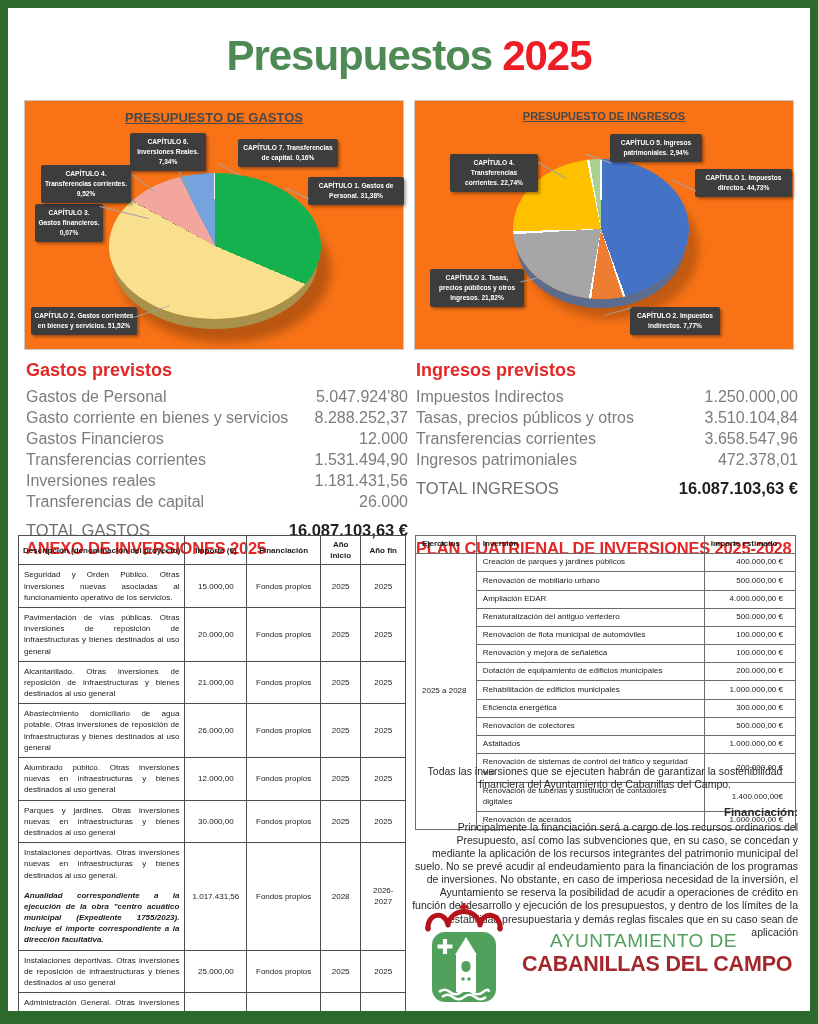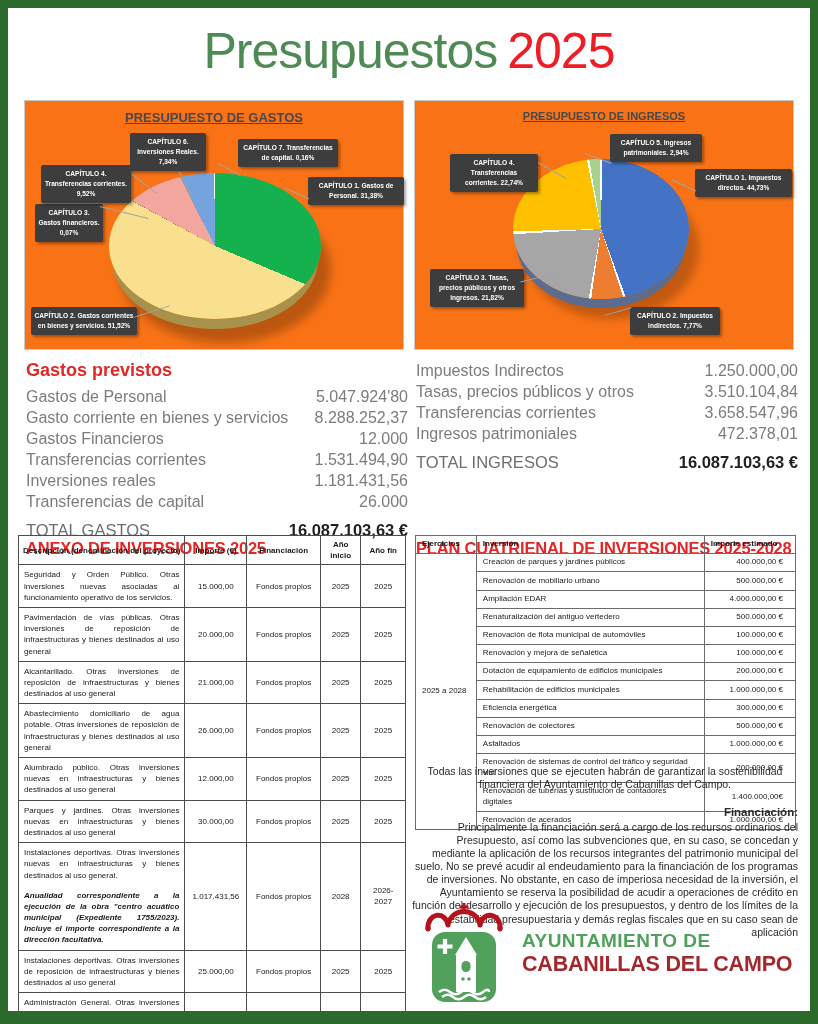--- a/index.html
+++ b/index.html
@@ -2,21 +2,21 @@
 <html><head>
 <meta charset="utf-8">
 <style>
   html,body { margin:0; padding:0; background:#e9e9e9; }
   .page {
     position:relative; width:818px; height:1024px; box-sizing:border-box;
     background:#ffffff; border:8px solid #2c6a2c; border-bottom-width:13px;
     font-family:"Liberation Sans", sans-serif; overflow:hidden;
   }
   
-  .main-title { text-align:center; margin-top:14px; font-size:50px; font-weight:normal; letter-spacing:-1px; }
+  .main-title { text-align:center; margin-top:24px; font-size:42px; font-weight:bold; letter-spacing:-1px; }
   .t-green { color:#4e8b54; }
   .t-red   { color:#ee1c25; margin-left:10px; }
 
   
   .chart-box { position:absolute; top:92px; width:380px; height:250px; background:#f97316;
                border:1px solid #c9cacb; box-sizing:border-box; }
   #gastos-box { left:16px; }
   #ingresos-box { left:406px; }
   .c-title { text-align:center; font-weight:bold; color:#47484a; text-decoration:underline; margin-top:9px; }
   #gastos-box .c-title { font-size:13px; }
@@ -90,21 +90,21 @@
   .pw-ej{width:16%;} .pw-inv{width:60%;} .pw-imp{width:24%;}
 
   
   .footer-text { position:absolute; left:404px; top:757px; width:386px; font-size:10.5px; color:#2a2a2a; line-height:1.25; }
   .footer-text .p1 { text-align:center; margin:0 0 14px 0; }
   .footer-text .fh { text-align:right; font-weight:bold; font-size:11.5px; margin:0 0 1px 0; }
   .footer-text .p2 { text-align:right; margin:0; }
 
   
   .logo-row { position:absolute; left:410px; top:893px; width:380px; display:flex; align-items:center; gap:12px; }
-  .org-text .l1 { color:#51a05b; font-weight:bold; font-size:19px; letter-spacing:0.5px; }
+  .org-text .l1 { color:#51a05b; font-weight:normal; font-size:19px; letter-spacing:0.5px;margin-left:28px; }
   .org-text .l2 { color:#a3282e; font-weight:bold; font-size:21.5px; letter-spacing:-0.2px; }
 </style>
 </head>
 <body>
 
 <div class="page">
 
   <div class="main-title">
     <span class="t-green">Presupuestos</span><span class="t-red">2025</span>
   </div>
@@ -158,20 +158,21 @@
           <span>26.000</span>
         </div>
       </div>
     <div class="list-total">
       <span>TOTAL GASTOS</span>
       <span class="tv">16.087.103,63 €</span>
     </div>
   </div>
 
   <div class="list-col" id="ingresos-list">
+    <div class="list-heading">Ingresos previstos</div>
     <div id="ingresos-rows">
         <div class="list-row">
           <span>Impuestos Indirectos</span>
           <span>1.250.000,00</span>
         </div>
         <div class="list-row">
           <span>Tasas, precios públicos y otros</span>
           <span>3.510.104,84</span>
         </div>
         <div class="list-row">

